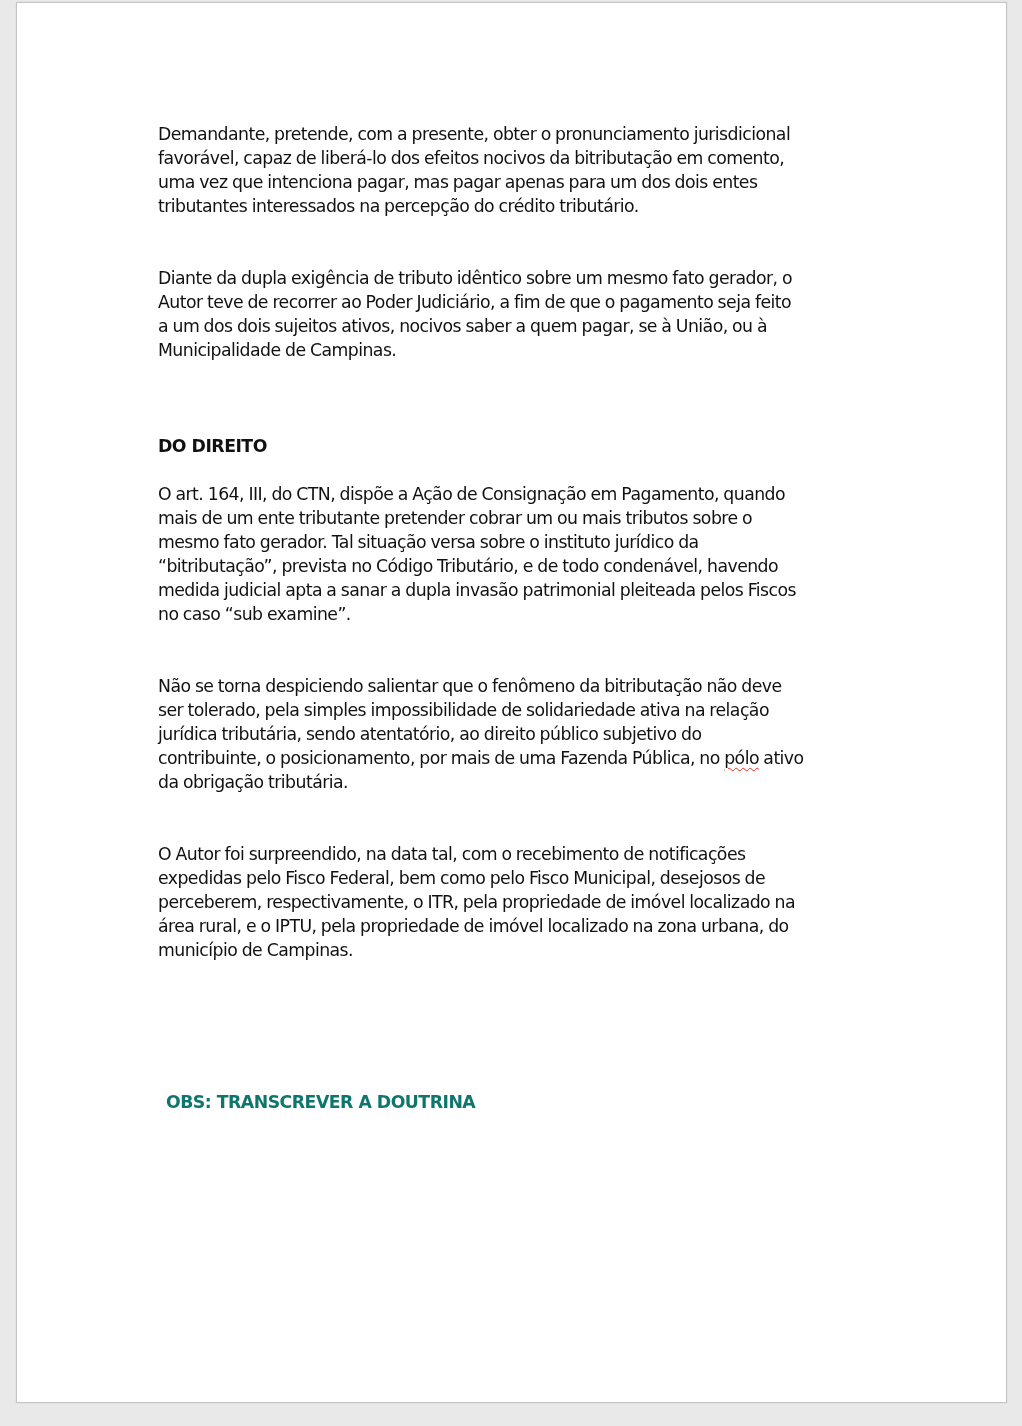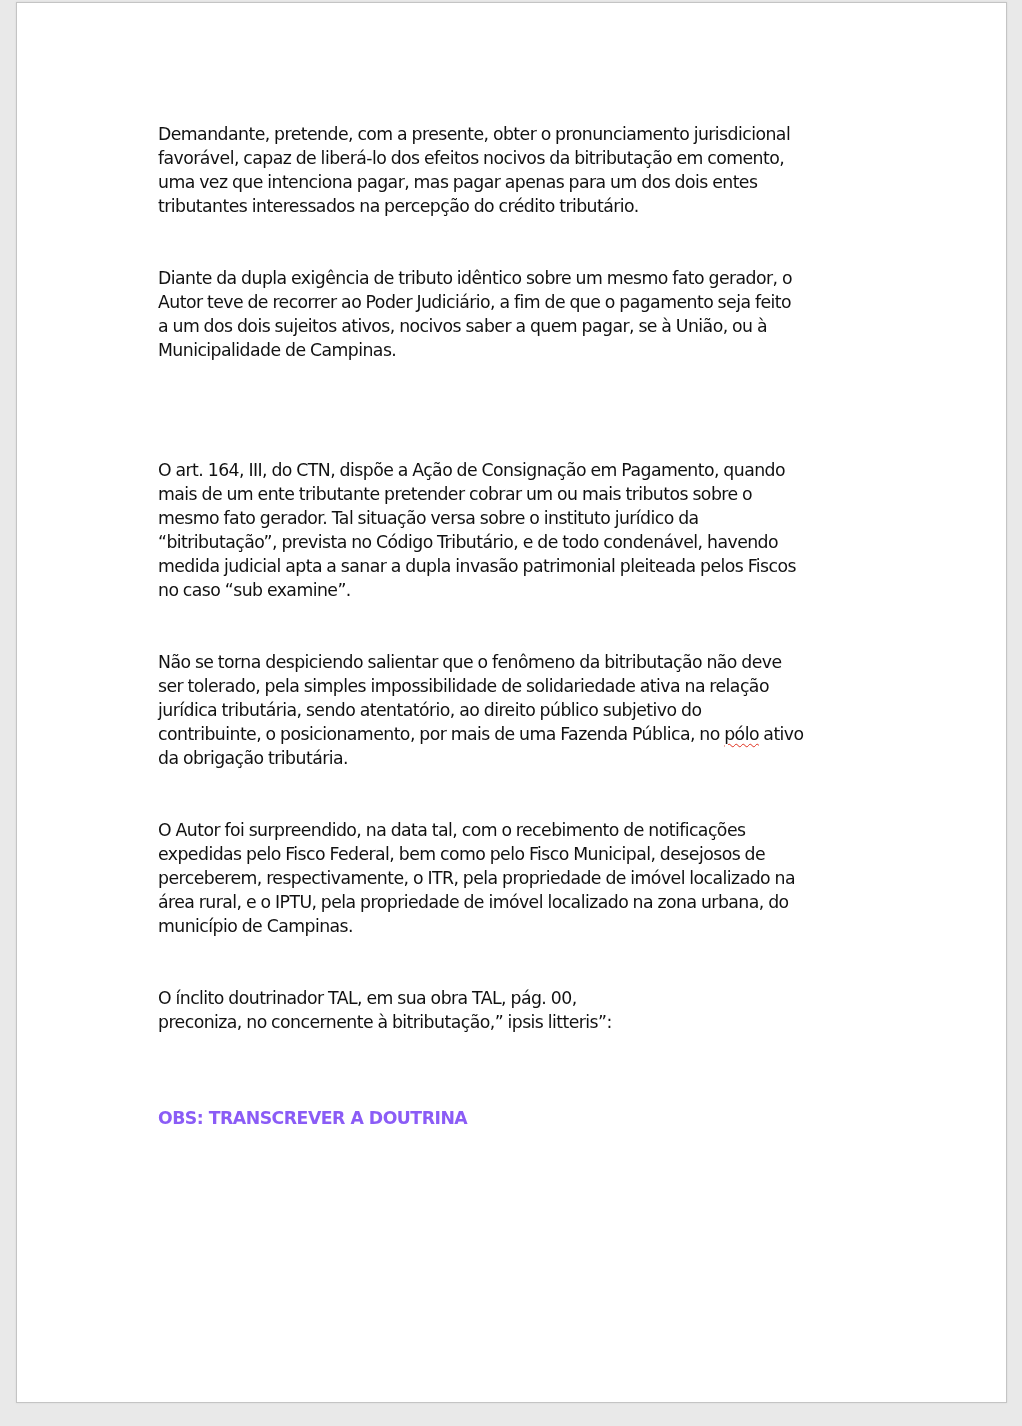--- a/index.html
+++ b/index.html
@@ -40,26 +40,26 @@
       white-space: pre-line;
     }
     .heading {
       margin: 0;
       font-size: 17.3px;
       line-height: 24px;
       font-weight: bold;
       letter-spacing: -0.5px;
     }
     .obs {
-      margin: 0;
+      margin: 8px;
       font-size: 17.3px;
       line-height: 24px;
       font-weight: bold;
       letter-spacing: -0.5px;
-      color: #8b5cf6;
+      color: #0f766e;
     }
     .spell {
       text-decoration: underline wavy #e0301e;
       text-decoration-thickness: 1px;
       text-underline-offset: 3px;
       text-align: right;
     }
     .gap-48 { height: 48px; }
     .gap-72 { height: 72px; }
     .gap-24 { height: 24px; }
@@ -77,20 +77,21 @@
 
     <div class="gap-48"></div>
 
     <p class="para">Diante da dupla exigência de tributo idêntico sobre um mesmo fato gerador, o
 Autor teve de recorrer ao Poder Judiciário, a fim de que o pagamento seja feito
 a um dos dois sujeitos ativos, nocivos saber a quem pagar, se à União, ou à
 Municipalidade de Campinas.</p>
 
     <div class="gap-72"></div>
 
+    <p class="heading">DO DIREITO</p>
 
     <div class="gap-24"></div>
 
     <p class="para">O art. 164, III, do CTN, dispõe a Ação de Consignação em Pagamento, quando
 mais de um ente tributante pretender cobrar um ou mais tributos sobre o
 mesmo fato gerador. Tal situação versa sobre o instituto jurídico da
 “bitributação”, prevista no Código Tributário, e de todo condenável, havendo
 medida judicial apta a sanar a dupla invasão patrimonial pleiteada pelos Fiscos
 no caso “sub examine”.</p>
 
@@ -105,21 +106,19 @@
     <div class="gap-48"></div>
 
     <p class="para">O Autor foi surpreendido, na data tal, com o recebimento de notificações
 expedidas pelo Fisco Federal, bem como pelo Fisco Municipal, desejosos de
 perceberem, respectivamente, o ITR, pela propriedade de imóvel localizado na
 área rural, e o IPTU, pela propriedade de imóvel localizado na zona urbana, do
 município de Campinas.</p>
 
     <div class="gap-48"></div>
 
-    <p class="para">O ínclito doutrinador TAL, em sua obra TAL, pág. 00,
-preconiza, no concernente à bitributação,” ipsis litteris”:</p>
 
     <div class="gap-72"></div>
 
     <p class="obs">OBS: TRANSCREVER A DOUTRINA</p>
 
   </div>
 </div>
 
 </body></html>

